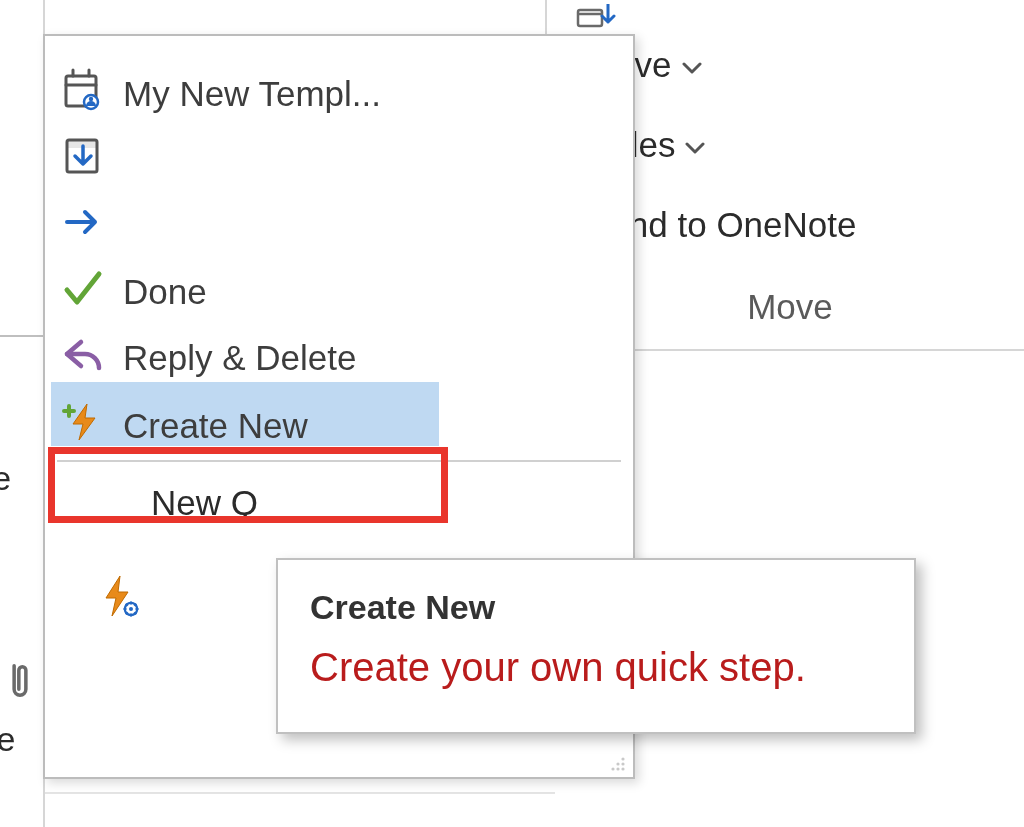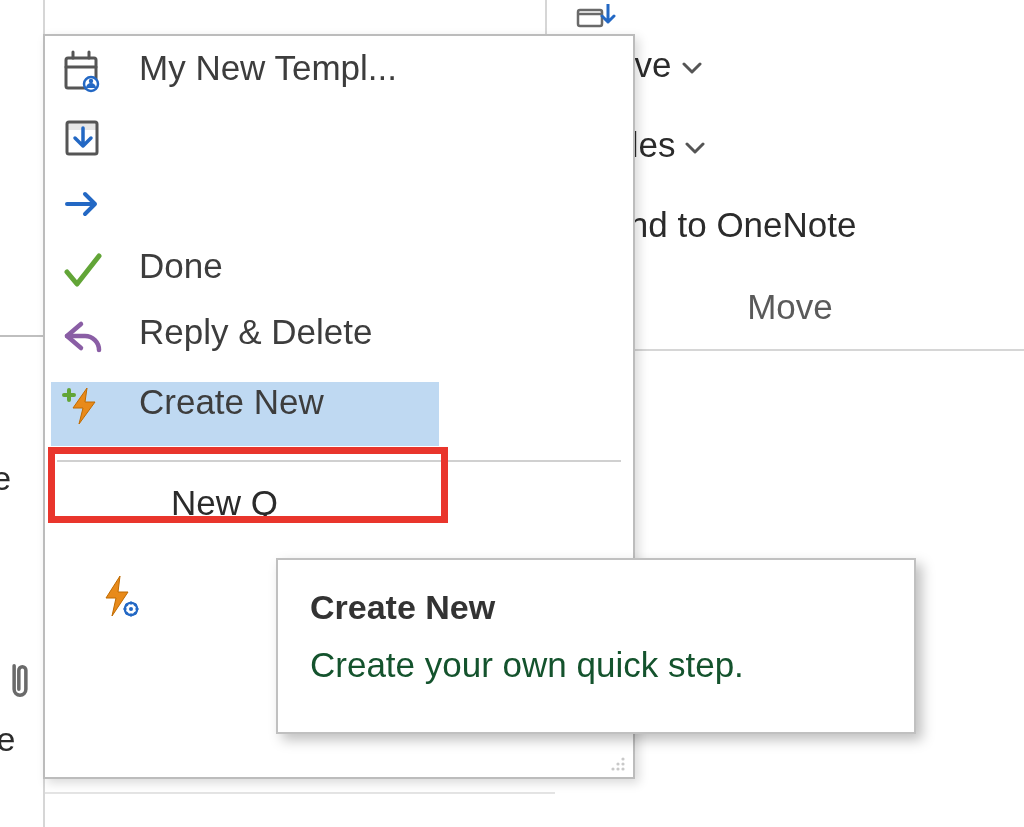--- a/index.html
+++ b/index.html
@@ -78,24 +78,24 @@
     position:absolute;
     left:43px; top:34px;
     width:592px; height:745px;
     background:#fff;
     border:2px solid var(--border-strong);
     box-shadow:4px 4px 10px rgba(0,0,0,.15);
     padding:12px 6px 4px 6px;
     box-sizing:border-box;
   }
   .gitem{
-    display:flex; align-items:flex-start;
+    display:flex; align-items:flex-end;
     height:66px;
     padding-left:8px;
-    gap:32px;
+    gap:16px;
     color:var(--text);
     font-size:35px;
     white-space:nowrap;
     position:relative;
   }
   .gitem .icon{width:48px;height:48px;flex:0 0 48px;display:flex;align-items:center;justify-content:center;}
   .gitem.highlight{
     background:var(--highlight-bg);
   }
   .highlight-frame{
@@ -108,21 +108,21 @@
   }
   .gallery .divider{
     margin:14px 6px 8px 6px;
     height:0;
     border-top:2px solid #d0d0d0;
   }
   .gallery .sub{
     display:flex; align-items:center;
     height:66px;
     padding-left:44px;
-    gap:28px;
+    gap:8px;
     font-size:35px;
     color:var(--text-dark);
   }
   .gallery .sub .icon{width:48px;height:48px;flex:0 0 48px;display:flex;align-items:center;justify-content:center;}
   .under{
     text-decoration:underline;
     text-decoration-thickness:2px;
     text-underline-offset:4px;
   }
   .resize-grip{
@@ -138,21 +138,21 @@
     background:#fff;
     border:2px solid var(--tooltip-border);
     box-shadow:6px 6px 12px rgba(0,0,0,.25);
     padding:28px 32px;
     box-sizing:border-box;
   }
   .tooltip .tt-title{
     font-weight:600; color:#333; font-size:34px; margin-bottom:18px;
   }
   .tooltip .tt-body{
-    color:#14532d; font-size:35px;
+    color:#b91c1c; font-size:40px;
   }
 
   
   svg{display:block}
 </style>
 </head>
 <body>
 
 <div class="bg">
   <div class="bg-left">

